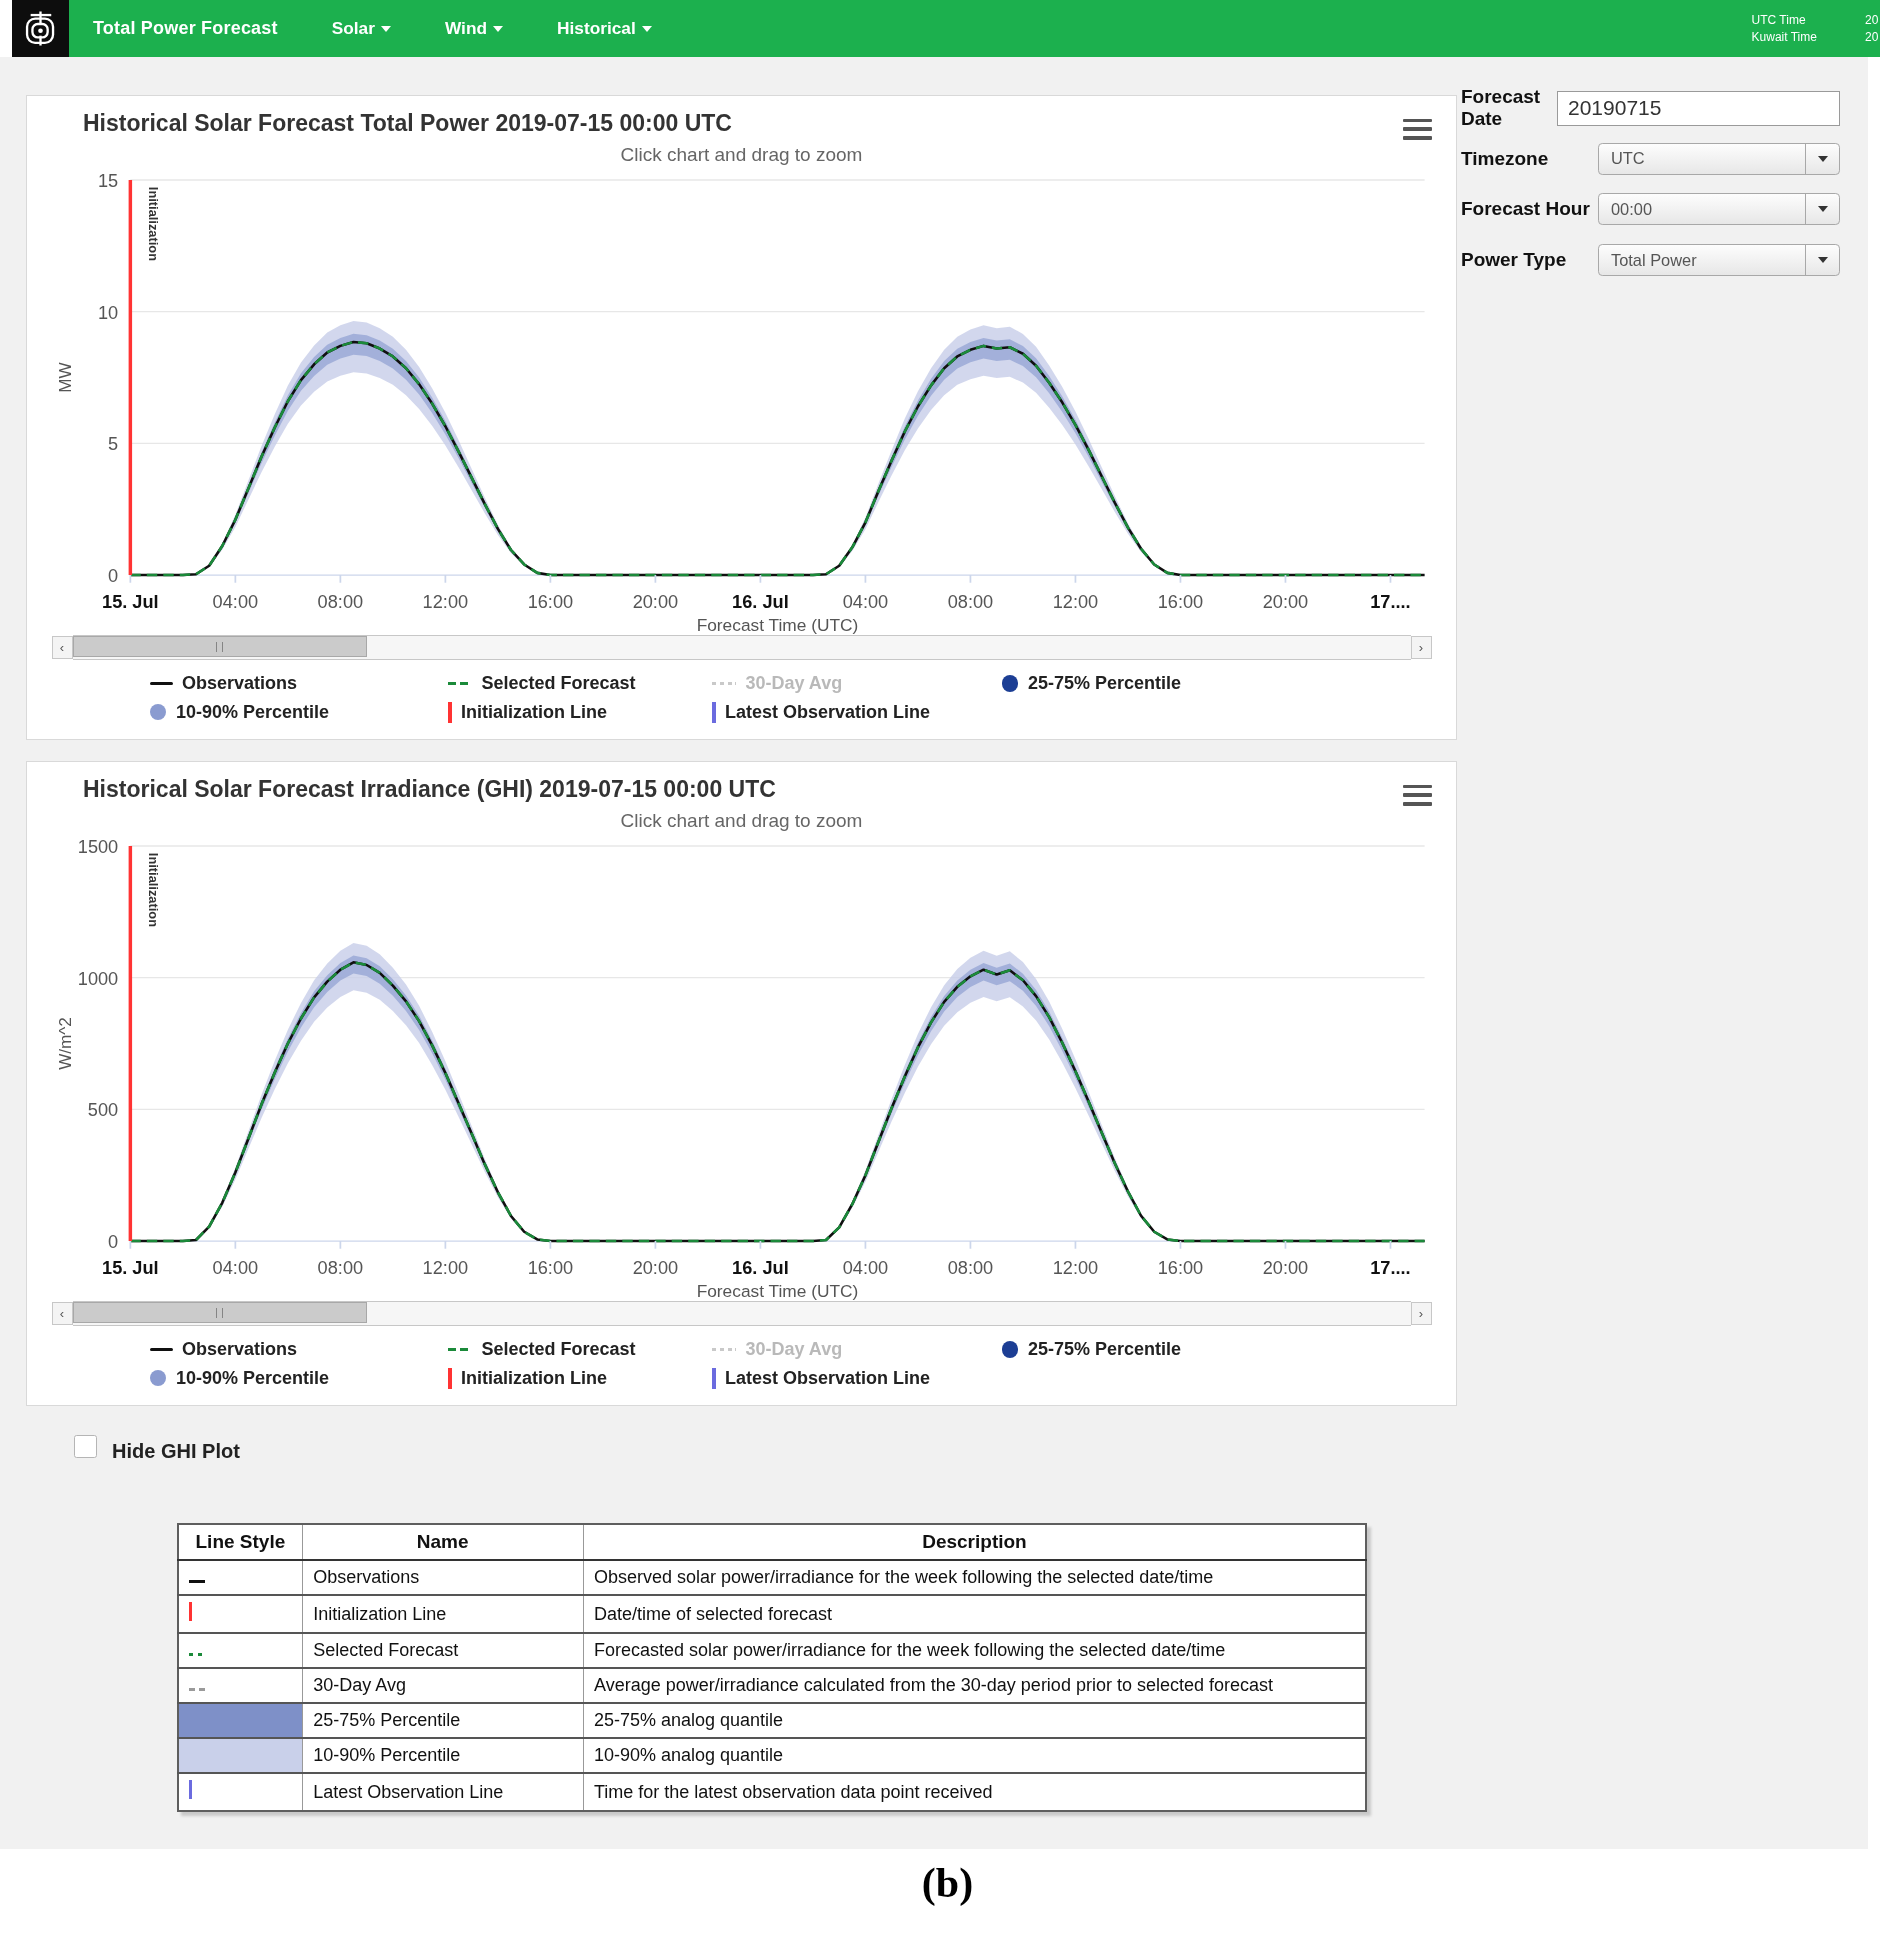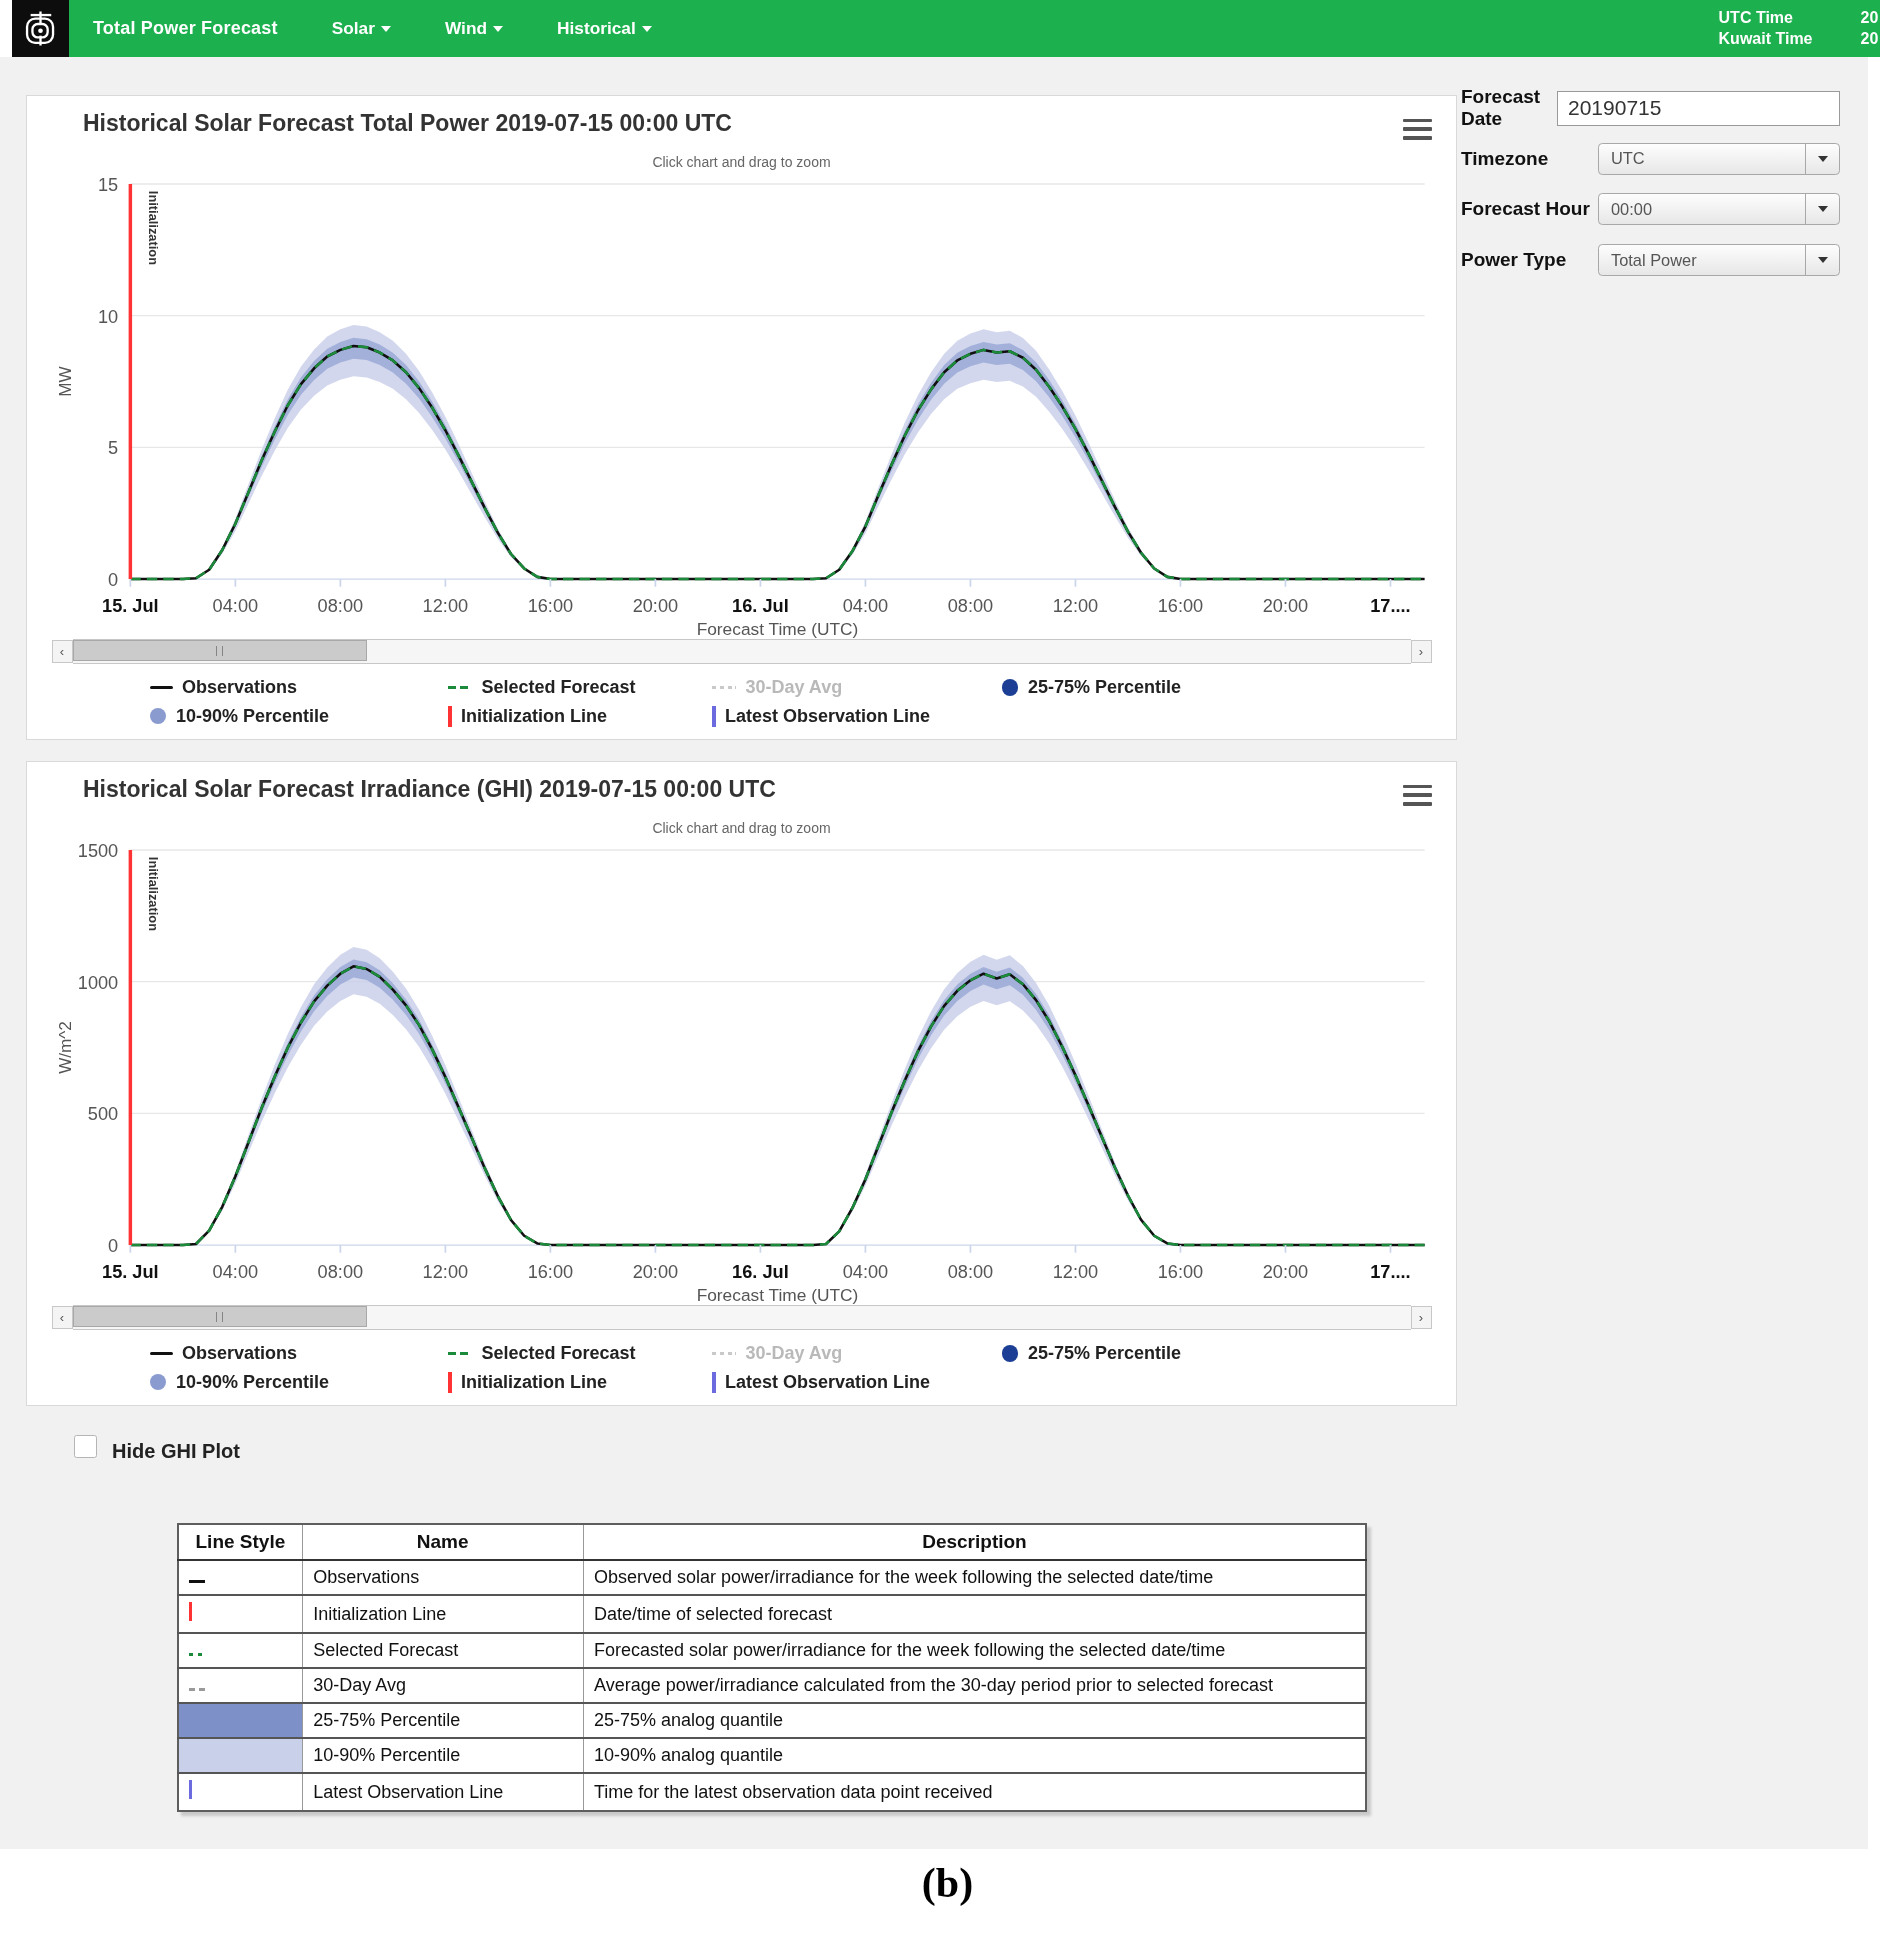--- a/index.html
+++ b/index.html
@@ -5,30 +5,30 @@
   html,body{margin:0;padding:0;background:#ffffff;}
   body{width:1895px;height:1938px;position:relative;font-family:"Liberation Sans","DejaVu Sans",sans-serif;overflow:hidden;}
 
   
   .navbar{position:absolute;top:0;left:12px;width:1868px;height:57px;background:#1cb04e;display:flex;align-items:center;}
   .logo-box{width:57px;height:57px;background:#0d0d0d;display:flex;align-items:center;justify-content:center;flex:0 0 57px;}
   .logo-box svg{width:43px;height:43px;}
   .nav-brand{color:#fff;font-size:18px;font-weight:600;margin-left:24px;letter-spacing:0.2px;}
   .nav-item{color:#fff;font-size:17.3px;font-weight:600;margin-left:54px;display:flex;align-items:center;gap:6px;cursor:pointer;}
   .caret{width:0;height:0;border-left:5.2px solid transparent;border-right:5.2px solid transparent;border-top:6px solid #ffffff;display:inline-block;}
-  .nav-clock{margin-left:auto;margin-right:0;color:#fff;font-size:16px;font-weight:700;display:grid;grid-template-columns:auto auto;column-gap:48px;row-gap:3.5px;text-align:left;padding-right:1.7px;}
+  .nav-clock{margin-left:auto;margin-right:0;color:#fff;font-size:12px;font-weight:400;display:grid;grid-template-columns:auto auto;column-gap:48px;row-gap:3.5px;text-align:left;padding-right:1.7px;}
   .nav-clock .val{}
 
   
   .content{position:absolute;top:57px;left:0;width:1868px;height:1792px;background:#f1f1f1;}
   .panel{position:absolute;left:26px;width:1431px;background:#ffffff;border:0.9px solid #d9d9d9;box-sizing:border-box;padding:14px 21px 12px 21px;}
   #panel-0{top:38px;height:645px;}
   #panel-1{top:704px;height:645px;}
   .chart-title{font-size:23px;font-weight:600;color:#333;padding-left:35px;}
-  .chart-subtitle{font-size:14px;color:#666;text-align:center;margin-top:17px;}
+  .chart-subtitle{font-size:19px;color:#666;text-align:center;margin-top:7px;}
   .ctx-menu{position:absolute;right:24px;top:22.5px;width:29px;height:21px;display:flex;flex-direction:column;justify-content:space-between;cursor:pointer;}
   .ctx-menu span{display:block;height:3.5px;background:#555;border-radius:0.9px;}
   .chart-svg{width:100%;height:467px;display:block;margin-top:1.7px;}
 
   
   .scrollbar{display:flex;align-items:center;height:22.5px;margin:1.7px 3.5px 0 3.5px;}
   .sb-btn{width:21px;height:22.5px;background:#f4f4f4;border:0.9px solid #c7c7c7;box-sizing:border-box;display:flex;align-items:center;justify-content:center;color:#555;font-size:13px;line-height:1;cursor:pointer;}
   .sb-track{flex:1;height:22.5px;background:#f6f6f6;border-top:0.9px solid #c7c7c7;border-bottom:0.9px solid #c7c7c7;position:relative;}
   .sb-thumb{position:absolute;left:0;top:0;height:21px;width:22%;background:#cbcbcb;border:0.9px solid #a8a8a8;box-sizing:border-box;display:flex;align-items:center;justify-content:center;cursor:grab;}
   .sb-grip{width:5.2px;height:10.4px;border-left:1.7px solid #858585;border-right:1.7px solid #858585;}

